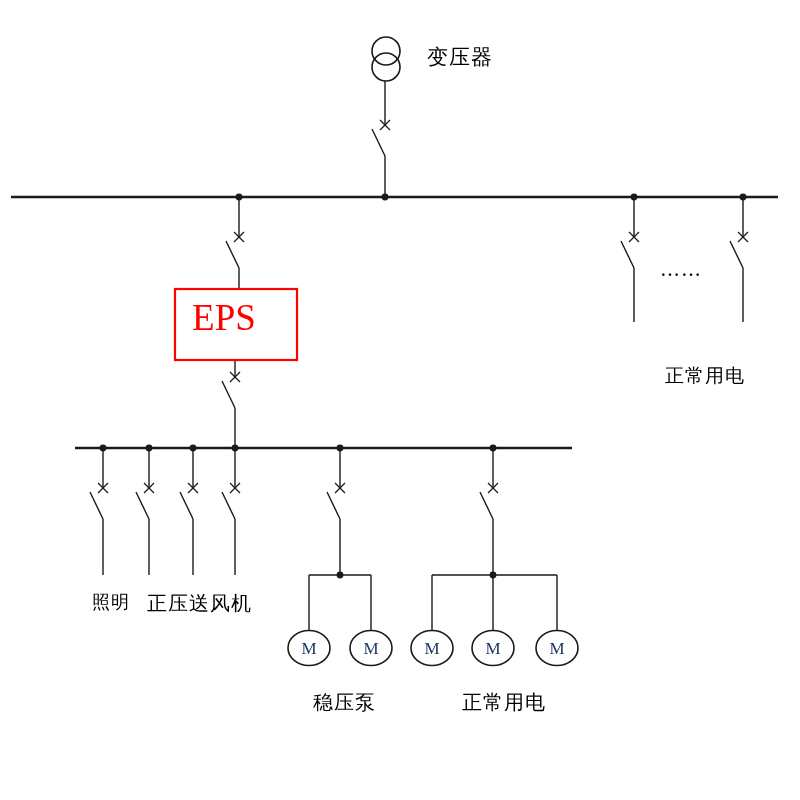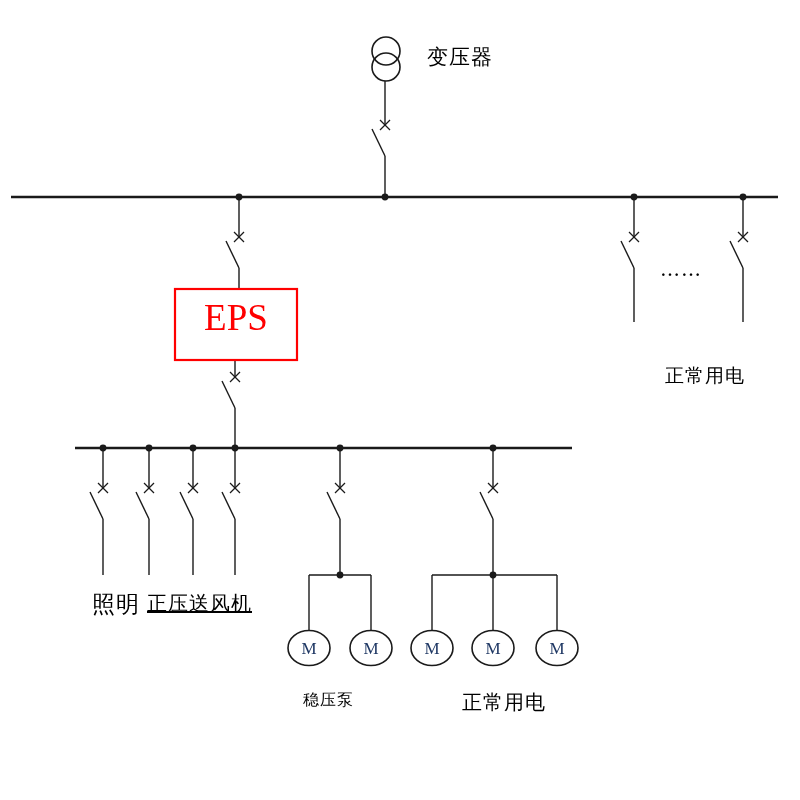--- a/index.html
+++ b/index.html
@@ -158,26 +158,26 @@
       <circle cx="193" cy="448" r="3.4" fill="#1a1a1a"></circle>
       <circle cx="235" cy="448" r="3.4" fill="#1a1a1a"></circle>
       <circle cx="340" cy="448" r="3.4" fill="#1a1a1a"></circle>
       <circle cx="493" cy="448" r="3.4" fill="#1a1a1a"></circle>
       <circle cx="340" cy="575" r="3.4" fill="#1a1a1a"></circle>
       <circle cx="493" cy="575" r="3.4" fill="#1a1a1a"></circle>
     </svg>
 
   <div class="label" style="left: 427px; top: 46px; font-size: 21px;">变压器</div>
 
-  <div class="eps-label" style="left: 175px; top: 289px; width: 122px; height: 56px; color: rgb(255, 0, 0); font-size: 37px;">EPS</div>
+  <div class="eps-label" style="left: 163px; top: 289px; width: 122px; height: 56px; color: rgb(255, 0, 0); font-size: 37px;">EPS</div>
 
   <div class="label" style="left: 660px; top: 258px; font-size: 20px;">……</div>
 
   <div class="label" style="left: 665px; top: 365px; font-size: 19px;">正常用电</div>
 
-  <div class="label" style="left: 92px; top: 592px; font-size: 23px;">照明</div>
+  <div class="label" style="left: 92px; top: 592px; font-size: 18px;">照明</div>
 
-  <div class="label" style="left: 147px; top: 592px; font-size: 20px; text-decoration: underline;">正压送风机</div>
+  <div class="label" style="left: 147px; top: 592px; font-size: 20px;">正压送风机</div>
 
-  <div class="label" style="left: 303px; top: 691px; font-size: 16px;">稳压泵</div>
+  <div class="label" style="left: 313px; top: 691px; font-size: 20px;">稳压泵</div>
 
   <div class="label" style="left: 462px; top: 691px; font-size: 20px;">正常用电</div>
 </div>
 
 </body></html>

